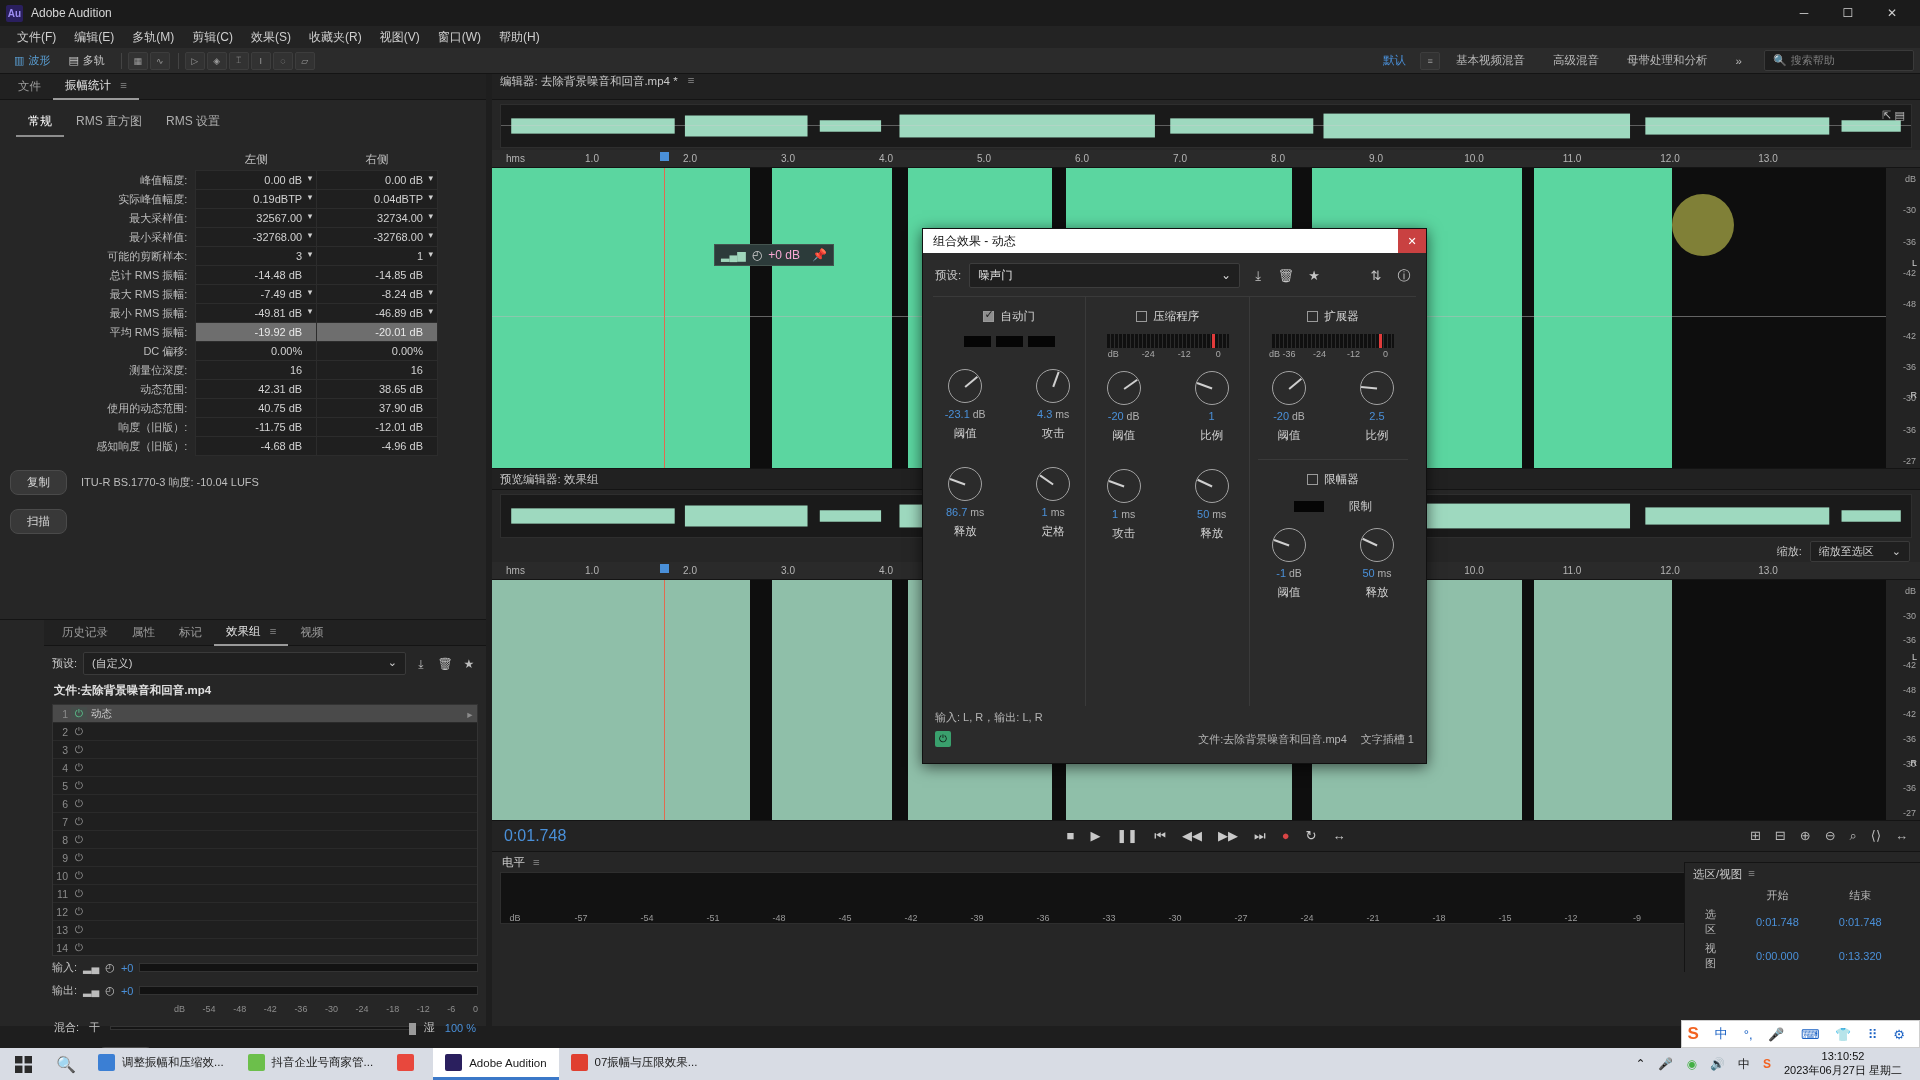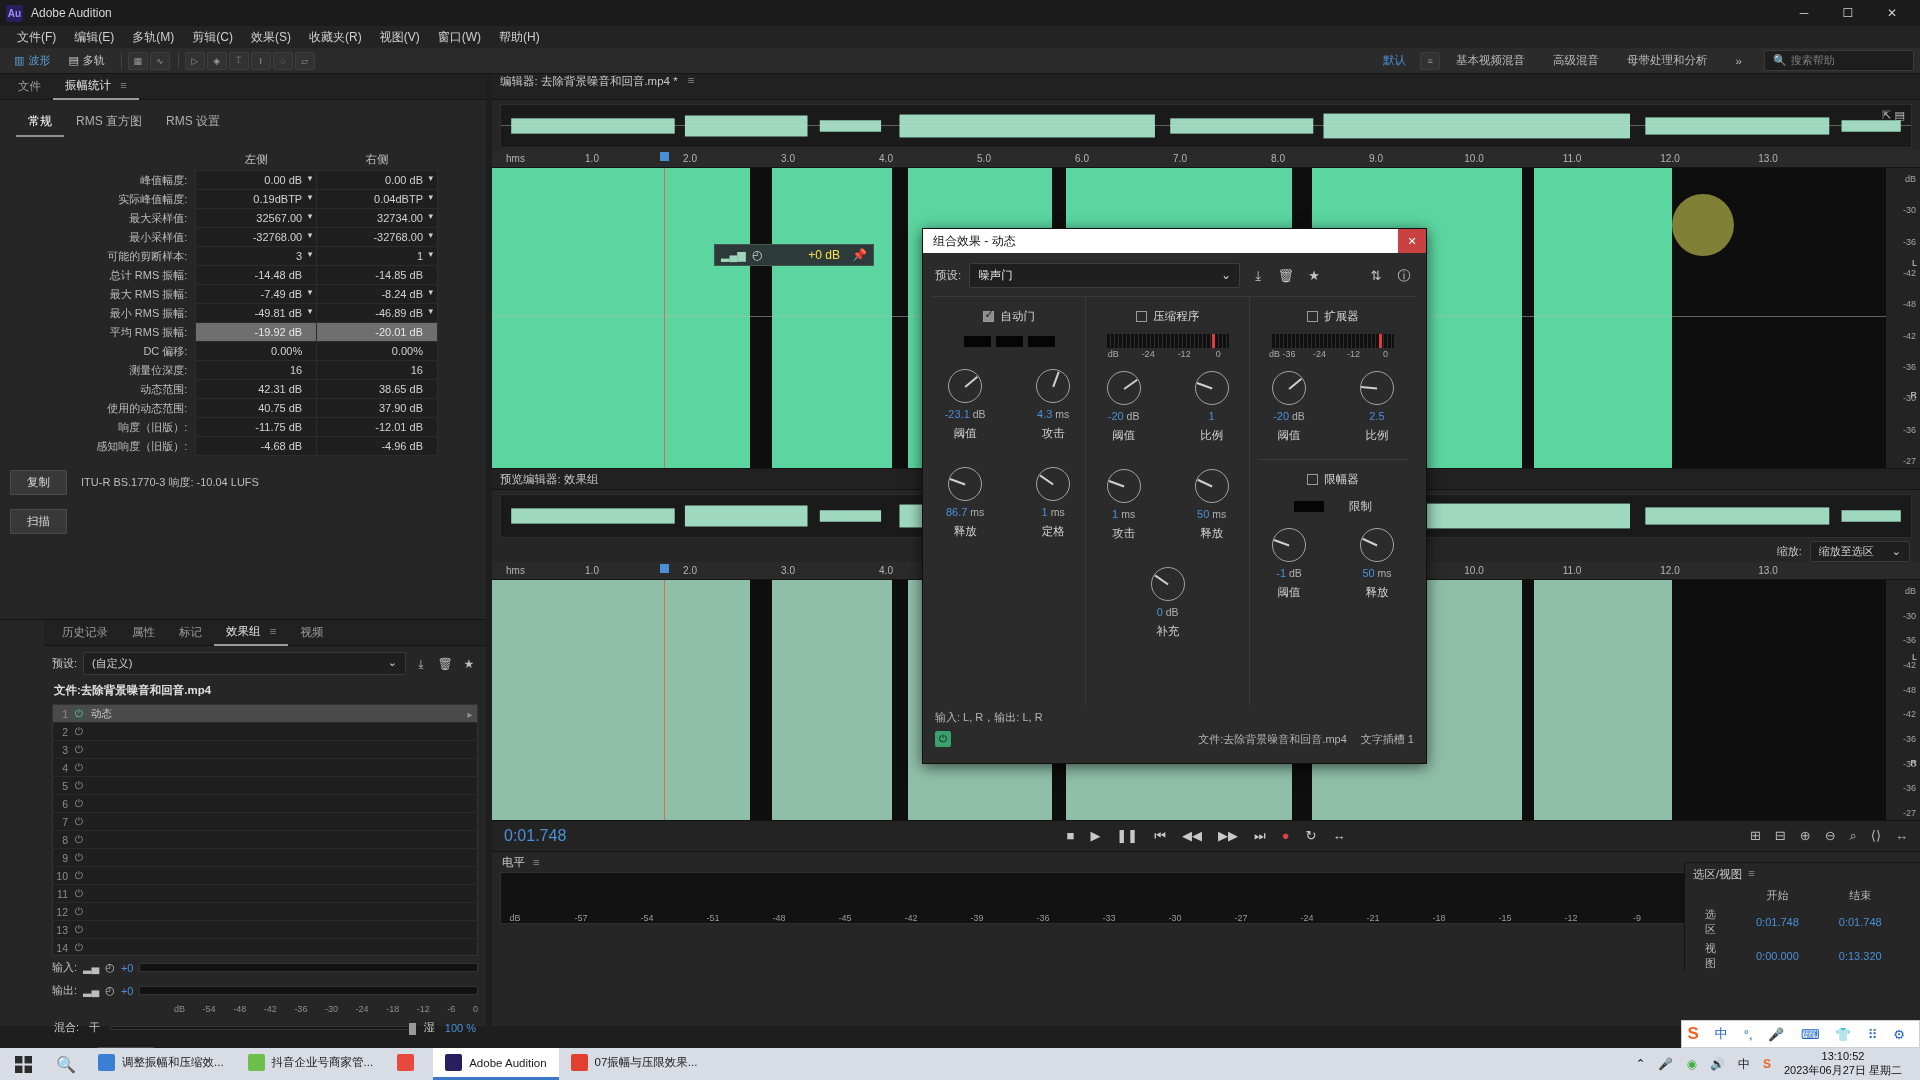--- a/index.html
+++ b/index.html
@@ -52,21 +52,21 @@
   .stab.active { color:#fff; border-bottom:2px solid #8d8d8d; }
 
   table.stats { width:430px; margin:10px 0 0 8px; border-collapse:collapse; font-size:11px; }
   table.stats th { font-weight:normal; color:#bdbdbd; padding:3px 8px; text-align:center; font-size:11.5px;}
   table.stats td.lbl { text-align:right; color:#bdbdbd; padding:2px 8px 2px 0; width:168px; white-space:nowrap;}
   table.stats td.val { background:#1f1f1f; border:1px solid #2c2c2c; color:#d2d2d2;
      text-align:right; padding:2px 14px 2px 4px; position:relative; width:108px; }
   table.stats tr.hl td.val { background:#6e6e6e; color:#e8e8e8; }
   .vmark { position:absolute; right:4px; top:2px; color:#d0d0d0; font-size:9px; }
 
-  .btn-std { background:#383838; border:1px solid #4a4a4a; border-radius:1px; color:#d8d8d8;
+  .btn-std { background:#383838; border:1px solid #4a4a4a; border-radius:8px; color:#d8d8d8;
     font-size:11.5px; padding:4px 16px; }
   .lufs { font-size:11px; color:#bdbdbd; margin-left:14px; }
 
   .fx-panel { position:absolute; top:546px; left:0; right:0; bottom:0; background:#262626;padding-left:44px; }
   .fx-preset-row { display:flex;align-items:center;gap:6px;padding:6px 8px; font-size:11px; }
   .fx-select { flex:1; background:#1f1f1f;border:1px solid #3a3a3a;border-radius:2px;
      padding:3px 8px; color:#d0d0d0; font-size:11px; display:flex; justify-content:space-between;}
   .fx-iconbtn { width:18px;height:18px;display:flex;align-items:center;justify-content:center;
      color:#bdbdbd;font-size:12px; }
   .fx-file { font-size:11.5px; color:#e0e0e0; padding:2px 10px 6px; font-weight:bold; }
@@ -592,21 +592,21 @@
             <div style="top: 256.667px;">-36</div>
             <div style="top: 288px;">-27</div>
             <div style="top: 90px; right: 3px; color: rgb(208, 208, 208);">L</div>
             <div style="top: 222px; right: 3px; color: rgb(208, 208, 208);">R</div>
           </div>
       </div>
 
       <div style="position:absolute;left:222px;top:170px;display:flex;align-items:center;gap:6px;background:#2c3b3a;border:1px solid #44544f;padding:3px 6px;z-index:20;">
         <span style="color:#9fd6bb;font-size:11px;">▂▄▆</span>
         <span style="color:#cfcfcf;font-size:12px;">◴</span>
-        <span style="color:#fde047;font-size:12px;margin-left:40px;">+0 dB</span>
+        <span style="color:#f9a8d4;font-size:12px;">+0 dB</span>
         <span style="color:#4a90d9;font-size:12px;margin-left:6px;">📌</span>
       </div>
 
       <div class="multi-head">
         <span>预览编辑器: 效果组</span>
       </div>
 
       <div style="height:44px;margin:4px 8px 2px;background:#1a1a1a;border:1px solid #2e2e2e;position:relative;overflow:hidden;">
         <svg width="100%" height="100%" viewBox="0 0 1380 44" preserveAspectRatio="none">
           <rect width="1380" height="44" fill="#1a1a1a"></rect>
@@ -878,29 +878,20 @@
             <div class="klab">攻击</div>
           </div>
           <div class="kn">
             <div class="knob">
                 <i style="transform:rotate(205deg)"></i>
               </div>
             <div class="kval"><span>50</span><small> ms</small></div>
             <div class="klab">释放</div>
           </div>
         </div>
-        <div class="knobgrid one" style="margin-top:26px;">
-          <div class="kn">
-            <div class="knob">
-                <i style="transform:rotate(215deg)"></i>
-              </div>
-            <div class="kval"><span>0</span><small> dB</small></div>
-            <div class="klab">补充</div>
-          </div>
-        </div>
       </div>
 
       <div class="dcol c3">
         <div class="dchk">
           <span class="cbox"></span>
           <span>扩展器</span>
         </div>
         <div class="meterbar">
           <span class="redtick" style="right:12px;"></span>
         </div>

